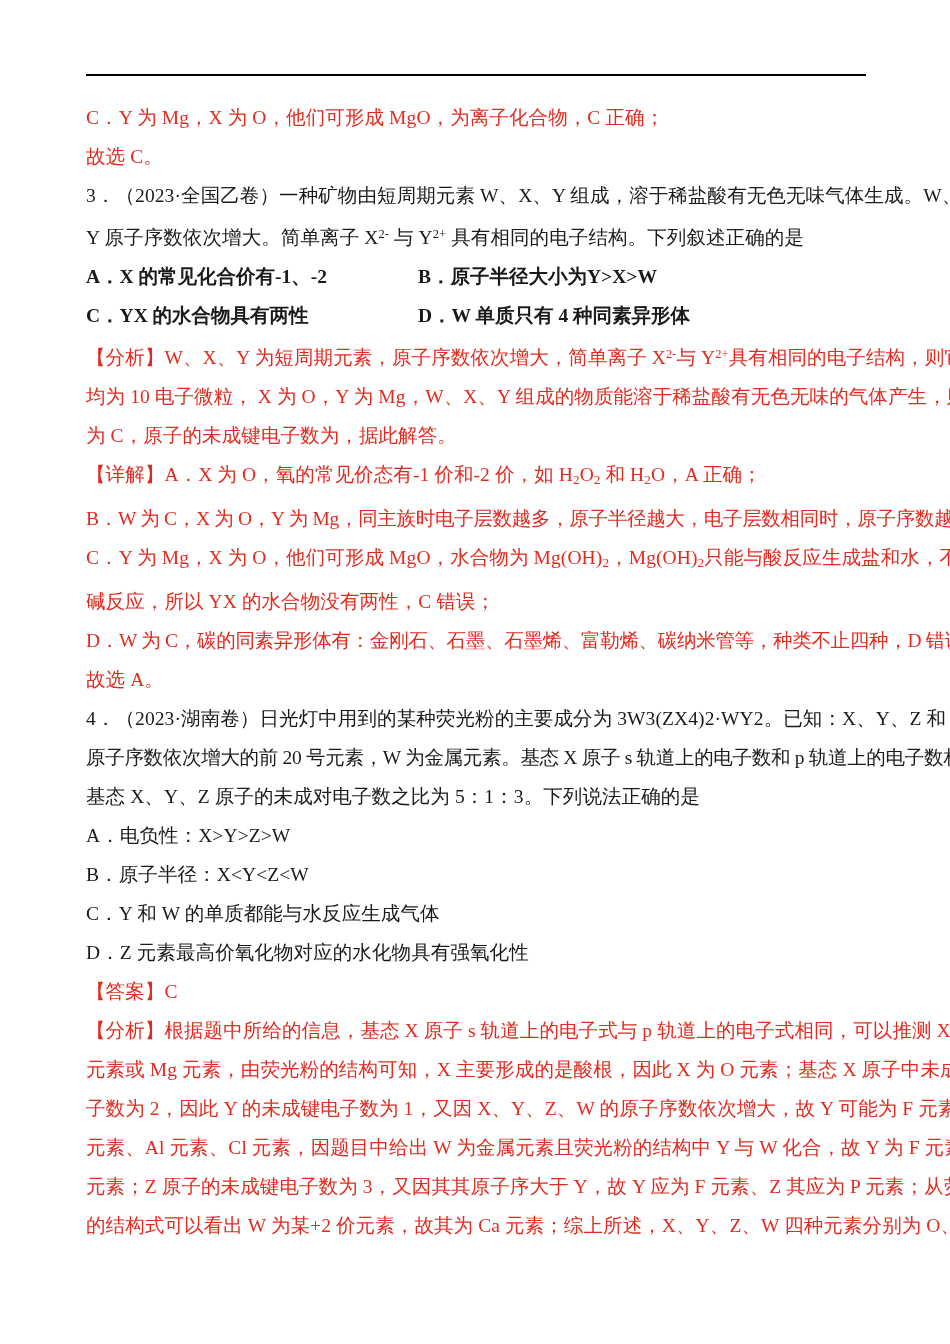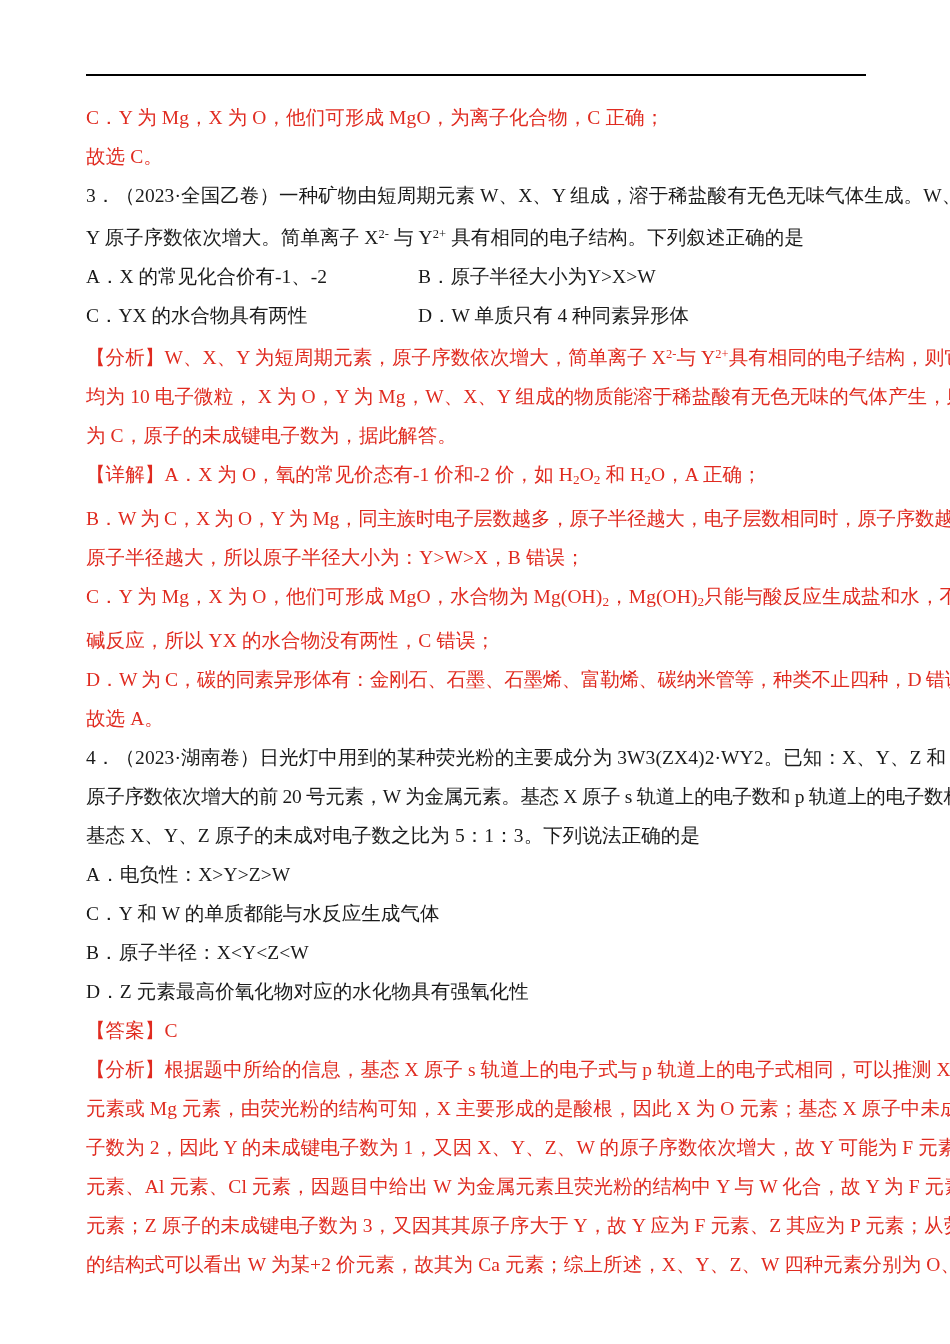--- a/index.html
+++ b/index.html
@@ -47,20 +47,21 @@
     color: #E02B20;
   }
   .black {
     color: #1a1a1a;
   }
   .two-col {
     position: relative;
     font-size: 19.5px;
     line-height: 39px;
     white-space: nowrap;
+    font-weight: bold;
   }
   .col-a {
     display: inline-block;
     width: 332px;
     vertical-align: top;
   }
   .col-b {
     display: inline-block;
     vertical-align: top;
   }
@@ -100,35 +101,34 @@
     </div>
 
 
     <div class="line red"><span>【分析】</span><span>W、X、Y 为短周期元素，原子序数依次增大，简单离子 X</span><sup>2-</sup><span>与 Y</span><sup>2+</sup><span>具有相同的电子结构，则它们</span></div>
     <div class="line red">均为 10 电子微粒， X 为 O，Y 为 Mg，W、X、Y 组成的物质能溶于稀盐酸有无色无味的气体产生，则 W</div>
     <div class="line red">为 C，原子的未成键电子数为，据此解答。</div>
 
     <div class="line red"><span>【详解】</span><span>A．X 为 O，氧的常见价态有-1 价和-2 价，如 H</span><sub>2</sub><span>O</span><sub>2</sub><span> 和 H</span><sub>2</sub><span>O</span><span>，A 正确；</span></div>
 
     <div class="line red tight">B．W 为 C，X 为 O，Y 为 Mg，同主族时电子层数越多，原子半径越大，电子层数相同时，原子序数越小，</div>
-    <div class="line red">原子半径越大，所以原子半径大小为：Y&gt;W&gt;X，B 错误；</div>
 
     <div class="line red"><span>C．Y 为 Mg，X 为 O，他们可形成 MgO，水合物为 Mg(OH)</span><sub>2</sub><span>，Mg(OH)</span><sub>2</sub><span>只能与酸反应生成盐和水，不能与</span></div>
     <div class="line red">碱反应，所以 YX 的水合物没有两性，C 错误；</div>
 
     <div class="line red tight">D．W 为 C，碳的同素异形体有：金刚石、石墨、石墨烯、富勒烯、碳纳米管等，种类不止四种，D 错误；</div>
     <div class="line red">故选 A。</div>
 
     <div class="line black"><span>4．</span><span>（2023·湖南卷）</span><span>日光灯中用到的某种荧光粉的主要成分为 3W3(ZX4)2·WY2。已知：X、Y、Z 和 W 为</span></div>
     <div class="line black tight">原子序数依次增大的前 20 号元素，W 为金属元素。基态 X 原子 s 轨道上的电子数和 p 轨道上的电子数相等，</div>
     <div class="line black">基态 X、Y、Z 原子的未成对电子数之比为 5：1：3。下列说法正确的是</div>
 
     <div class="line black">A．电负性：X&gt;Y&gt;Z&gt;W</div>
+    <div class="line black">B．原子半径：X&lt;Y&lt;Z&lt;W</div>
     <div class="line black">C．Y 和 W 的单质都能与水反应生成气体</div>
-    <div class="line black">B．原子半径：X&lt;Y&lt;Z&lt;W</div>
     <div class="line black">D．Z 元素最高价氧化物对应的水化物具有强氧化性</div>
 
     <div class="line red"><span>【答案】</span><span>C</span></div>
 
     <div class="line red"><span>【分析】</span><span>根据题中所给的信息，基态 X 原子 s 轨道上的电子式与 p 轨道上的电子式相同，可以推测 X 为 O</span></div>
     <div class="line red">元素或 Mg 元素，由荧光粉的结构可知，X 主要形成的是酸根，因此 X 为 O 元素；基态 X 原子中未成键电</div>
     <div class="line red">子数为 2，因此 Y 的未成键电子数为 1，又因 X、Y、Z、W 的原子序数依次增大，故 Y 可能为 F 元素、Na</div>
     <div class="line red">元素、Al 元素、Cl 元素，因题目中给出 W 为金属元素且荧光粉的结构中 Y 与 W 化合，故 Y 为 F 元素或 Cl</div>
     <div class="line red">元素；Z 原子的未成键电子数为 3，又因其其原子序大于 Y，故 Y 应为 F 元素、Z 其应为 P 元素；从荧光粉</div>
     <div class="line red">的结构式可以看出 W 为某+2 价元素，故其为 Ca 元素；综上所述，X、Y、Z、W 四种元素分别为 O、F、</div>

